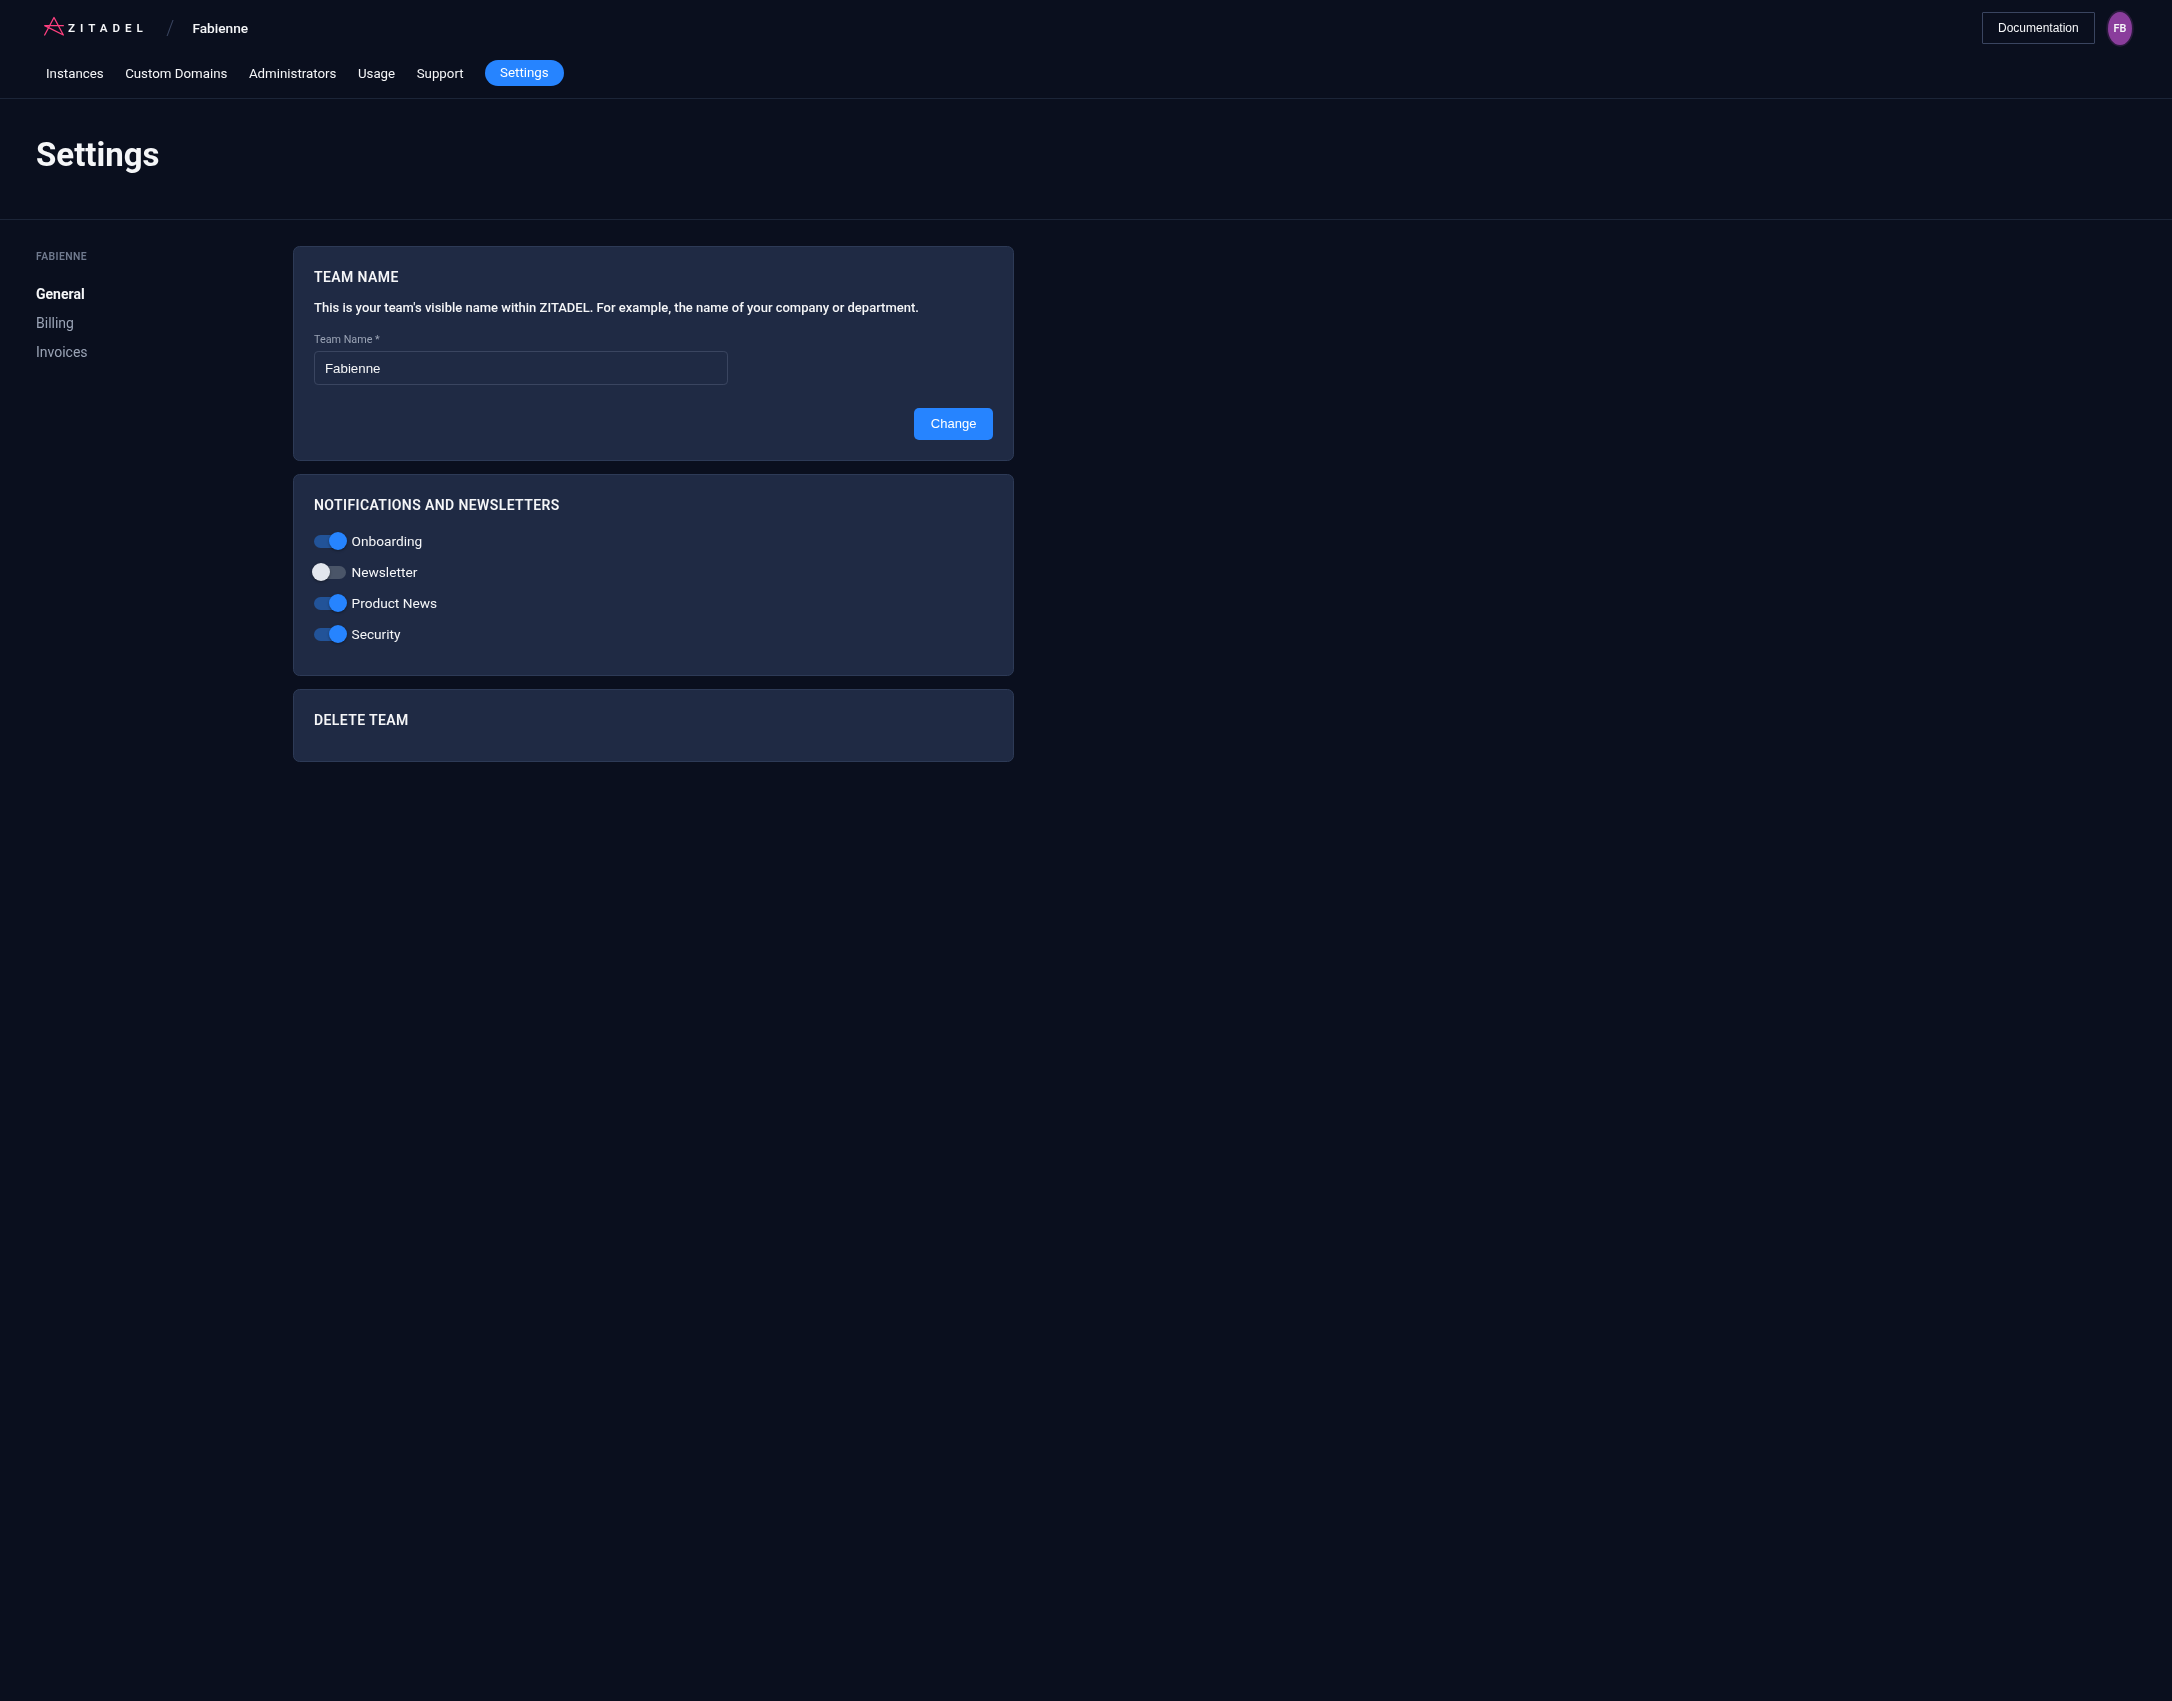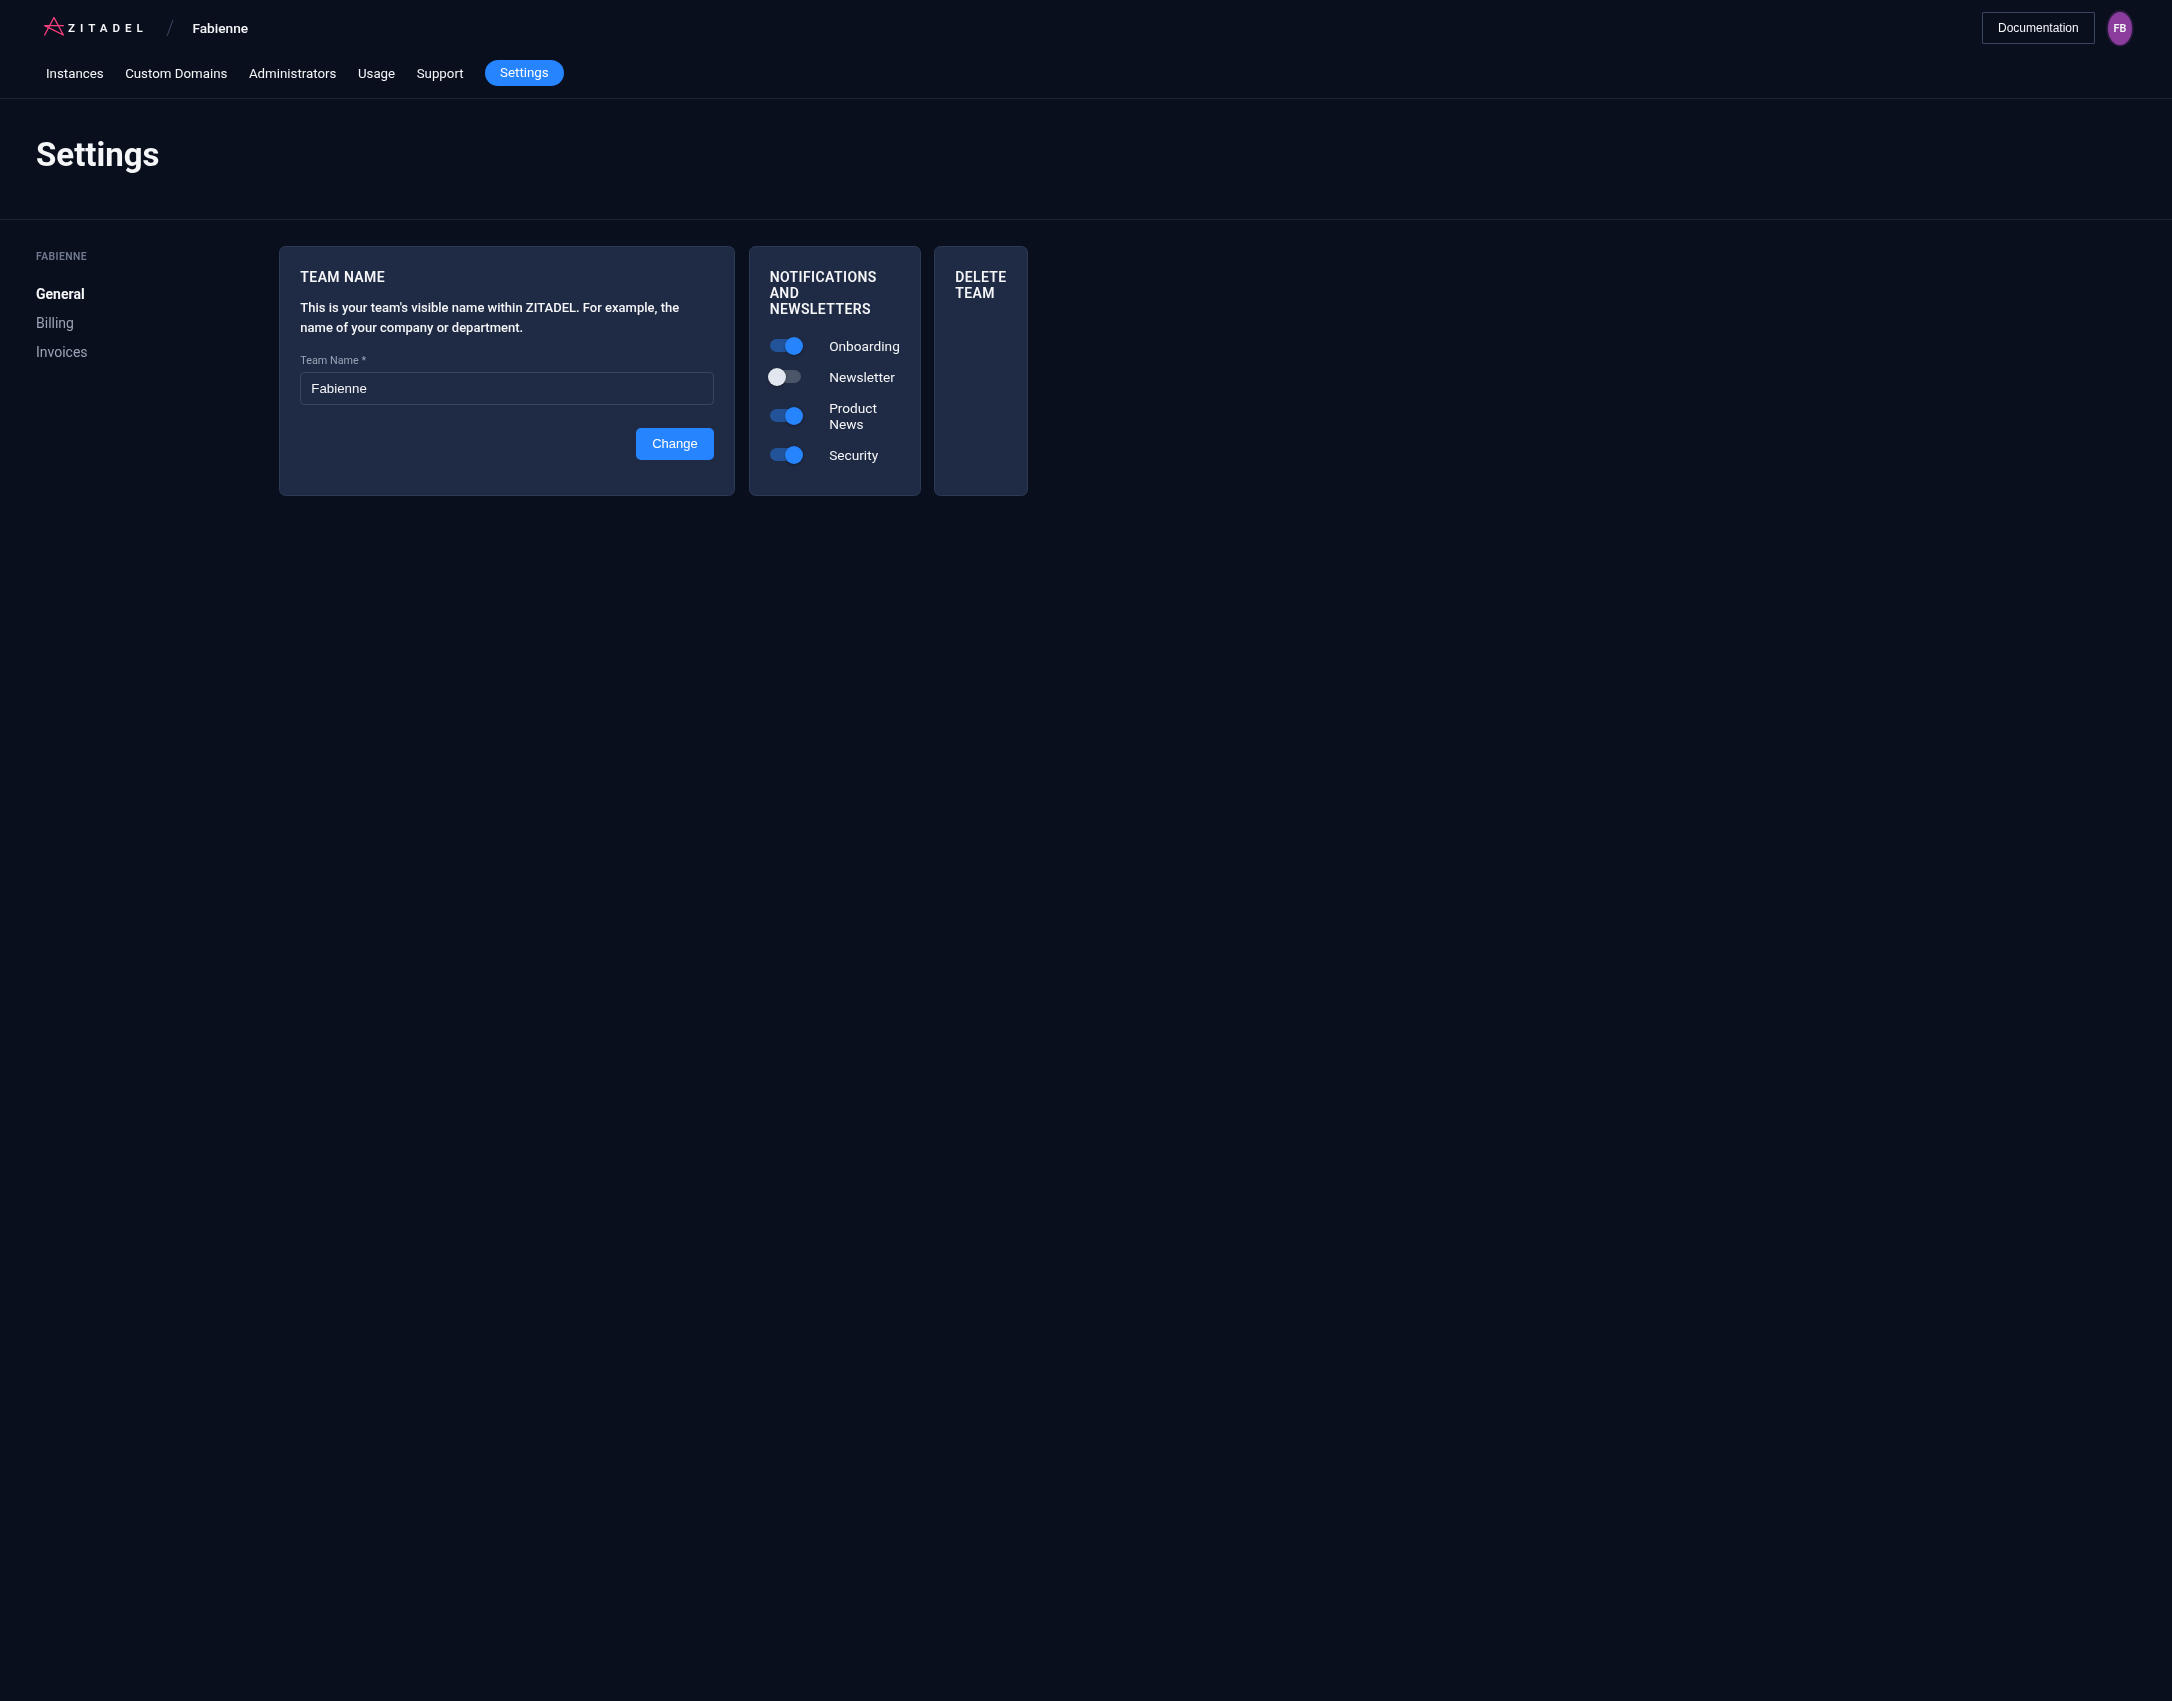--- a/index.html
+++ b/index.html
@@ -145,23 +145,22 @@
     cursor: pointer;
   }
   .side-item.active {
     color: var(--text);
     font-weight: 700;
   }
   .main {
     flex: 1;
     max-width: 721px;
     display: flex;
-    flex-direction: row;
+    flex-direction: column;
     gap: 13.3px;
-    justify-content: center;
   }
   .card {
     background: var(--panel);
     border: 0.8px solid var(--panel-border);
     border-radius: 6.6px;
     padding: 20px 20px 20px 20px;
   }
   .card-title {
     font-size: 14px;
     font-weight: 600;
@@ -211,21 +210,21 @@
     border: none;
     border-radius: 5px;
     padding: 8.3px 15px;
     font-size: 13px;
     cursor: pointer;
   }
   
   .toggle-row {
     display: flex;
     align-items: center;
-    gap: 28px;
+    gap: 6px;
     padding: 7.5px 0;
   }
   .toggle {
     position: relative;
     width: 31.5px;
     height: 13.3px;
     border-radius: 828px;
     cursor: pointer;
     flex-shrink: 0;
   }

